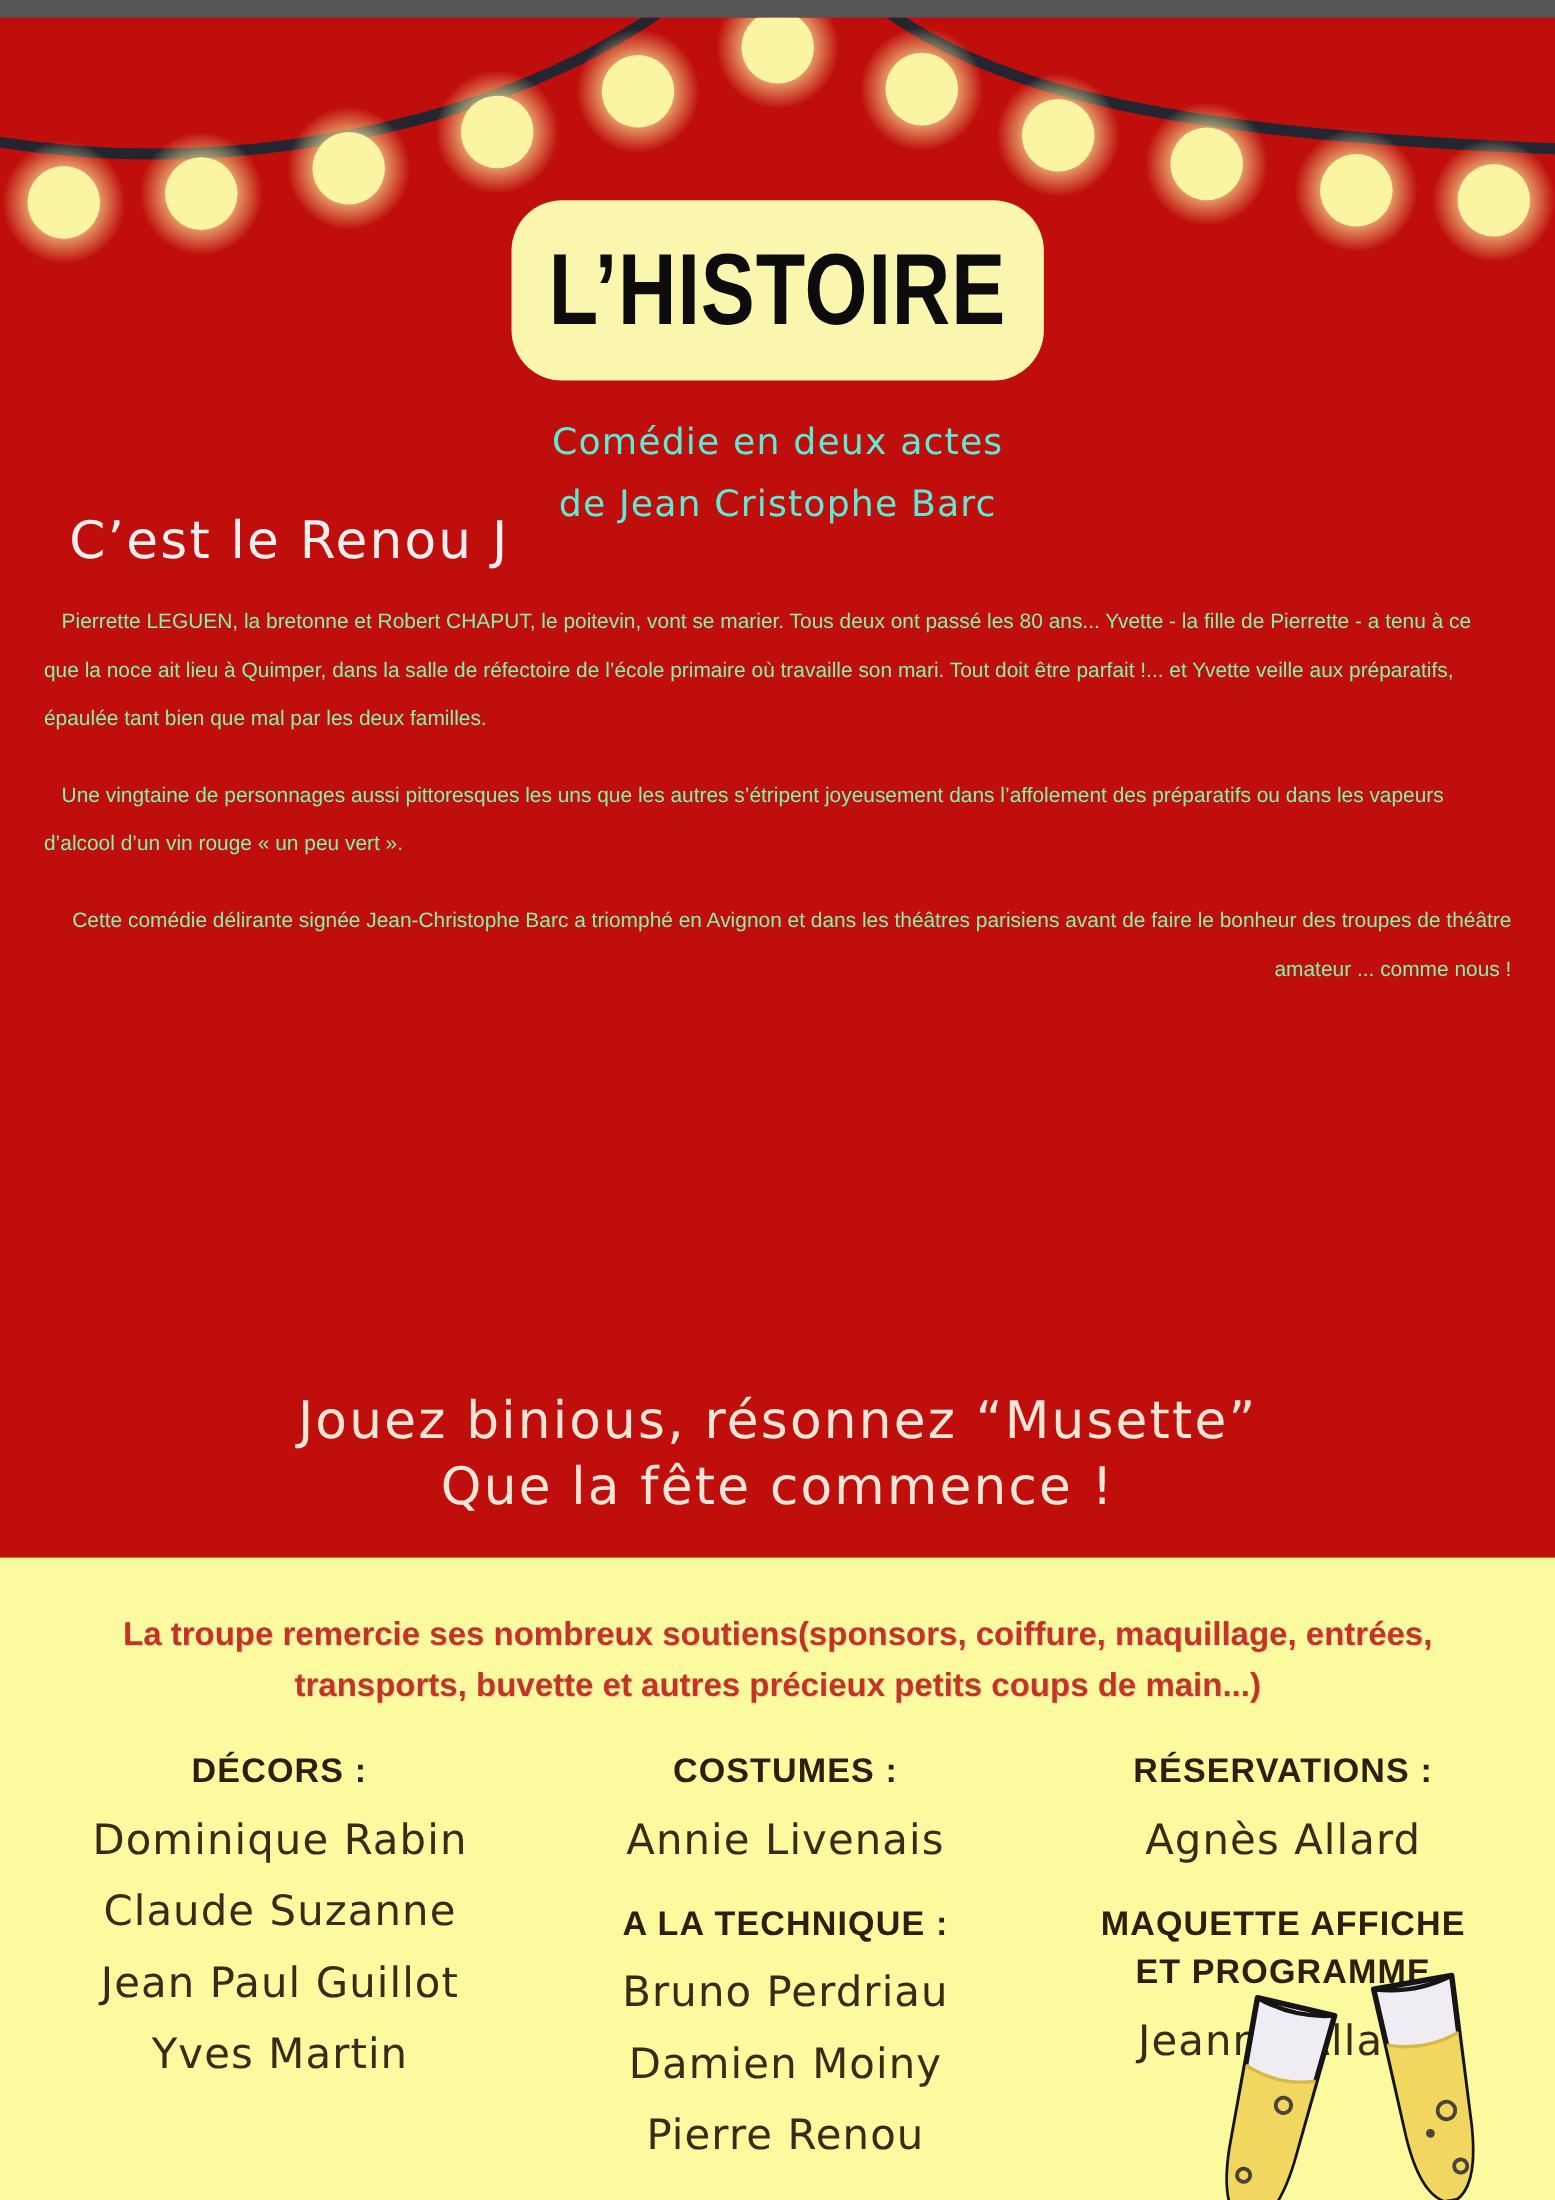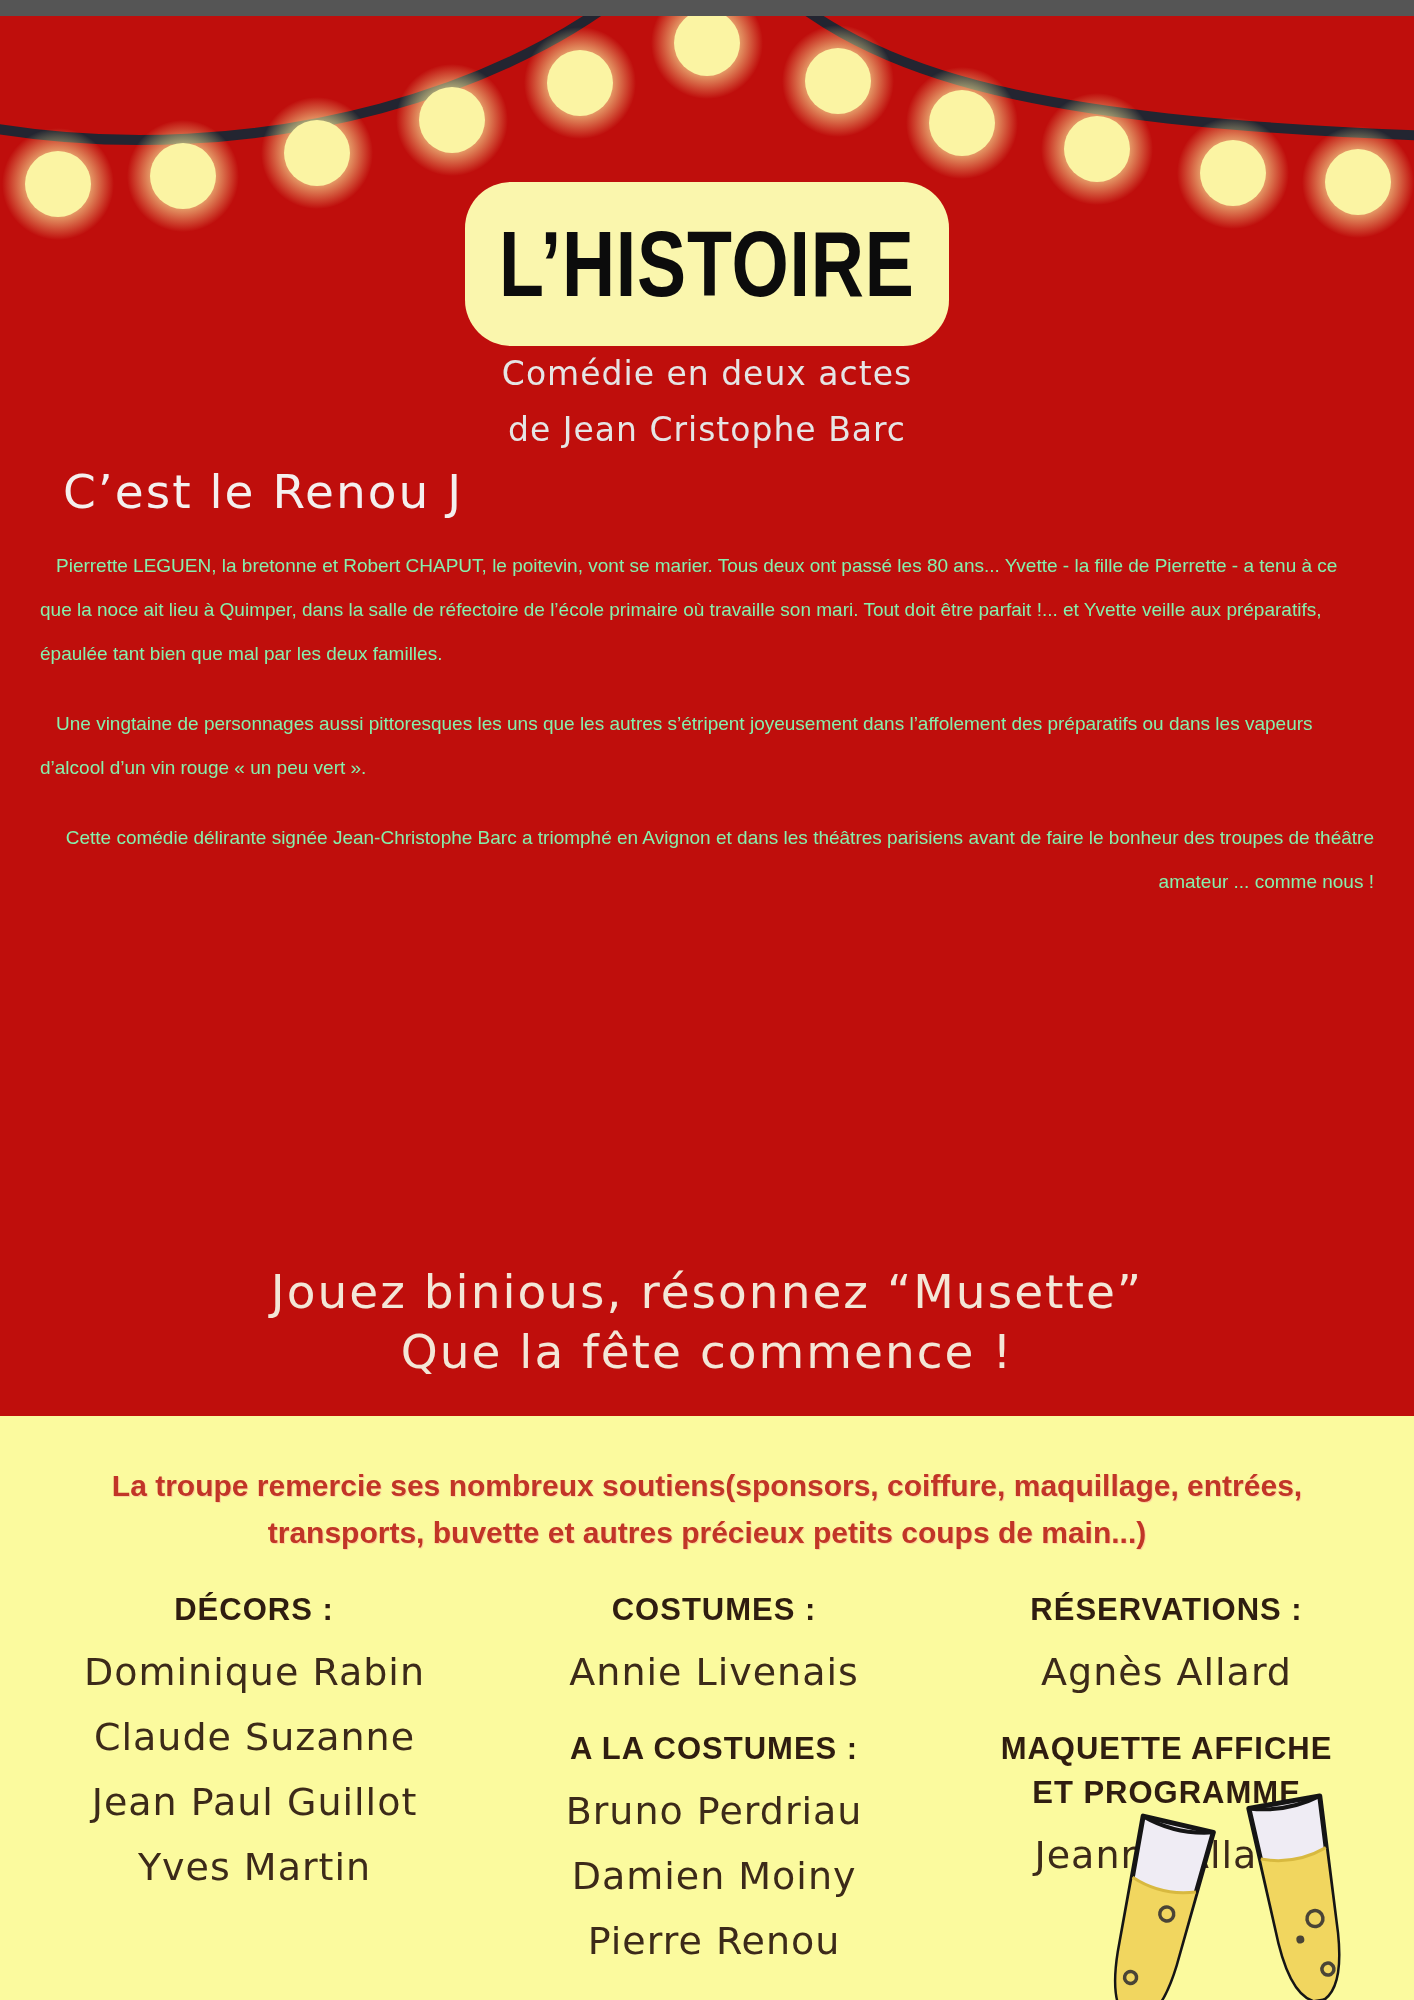--- a/index.html
+++ b/index.html
@@ -15,22 +15,22 @@
     position:absolute;top:166px;left:50%;transform:translateX(-50%);
     width:484px;height:164px;background:#faf6ad;border-radius:46px;
     display:flex;align-items:center;justify-content:center;
   }
   .title-badge h1{
     margin:0;font-size:92px;font-weight:800;color:#0c0c0c;
     letter-spacing:1px;transform:scaleX(.8);white-space:nowrap;
     font-family:"Liberation Sans",sans-serif;
   }
   .subtitle{
-    position:absolute;top:330px;left:0;width:100%;text-align:center;
-    color:#e5e5e5;font-size:33px;line-height:56px;letter-spacing:1px;
+    position:absolute;top:358px;left:0;width:100%;text-align:center;
+    color:#5eead4;font-size:33px;line-height:56px;letter-spacing:1px;
     font-family:"DejaVu Sans",sans-serif;font-weight:400;
   }
   .story-heading{
     position:absolute;top:448px;left:63px;margin:0;
     color:#f4efee;font-size:47px;font-weight:400;letter-spacing:2px;
     font-family:"DejaVu Sans",sans-serif;
   }
   .story-text{
     position:absolute;top:528px;left:40px;width:1334px;
     color:#86efac;font-size:19px;line-height:44px;
@@ -172,21 +172,21 @@
           <div class="credit-name">Yves Martin</div>
         </div>
       </div>
 
       <div class="credit-col col-2">
         <div class="credit-group">
           <h3>COSTUMES :</h3>
           <div class="credit-name">Annie Livenais</div>
         </div>
         <div class="credit-group">
-          <h3>A LA COSTUMES :</h3>
+          <h3>A LA TECHNIQUE :</h3>
           <div class="credit-name">Bruno Perdriau</div>
           <div class="credit-name">Damien Moiny</div>
           <div class="credit-name">Pierre Renou</div>
         </div>
       </div>
 
       <div class="credit-col col-3">
         <div class="credit-group">
           <h3>RÉSERVATIONS :</h3>
           <div class="credit-name">Agnès Allard</div>

